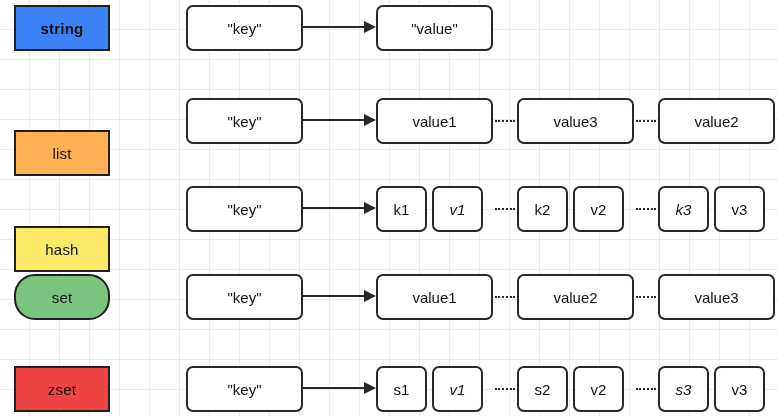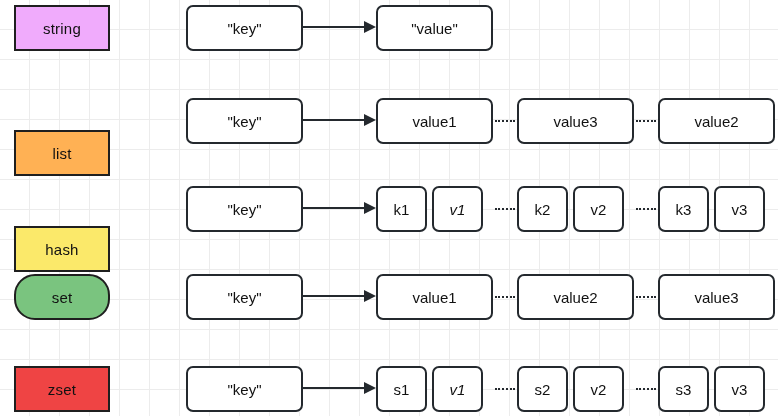--- a/index.html
+++ b/index.html
@@ -81,21 +81,21 @@
   .node.w3 { left: 658px; }
 
   
   .node.narrow {
     width: 51px;
   }
   .node.p1a { left: 376px; }
   .node.p1b { left: 432px; font-style: italic; }
   .node.p2a { left: 517px; }
   .node.p2b { left: 573px; }
-  .node.p3a { left: 658px; }
+  .node.p3a { left: 658px; font-style: italic; }
   .node.p3b { left: 714px; }
 
   
   .arrow {
     position: absolute;
     top: 21px;
     left: 303px;
     width: 73px;
     height: 3px;
   }
@@ -129,21 +129,21 @@
   .dots.d2 { left: 636px; width: 20px; }
 
   
 </style>
 </head>
 <body>
 
 <div class="canvas">
 
   <div class="row" style="top:5px;">
-    <div class="type-chip" style="background:#f0abfc;">
+    <div class="type-chip" style="background:#3b82f6;font-weight:bold;">
       <span>string</span>
     </div>
     <div class="node key-node">
       <span>"key"</span>
     </div>
     <div class="arrow">
       <div class="shaft"></div>
       <div class="head"></div>
     </div>
     <div class="node wide w1">

